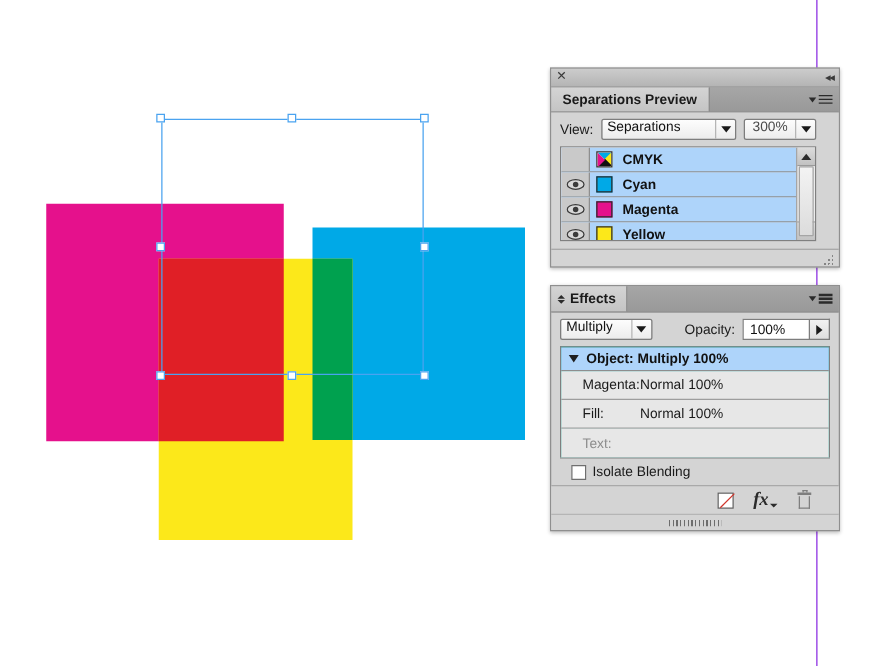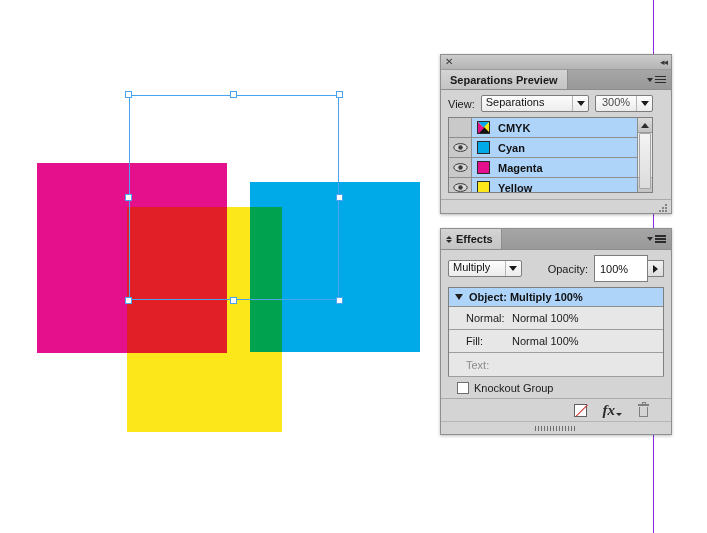--- a/index.html
+++ b/index.html
@@ -165,21 +165,21 @@
     display:flex;align-items:center;gap:4px;
     font-weight:bold;font-size:11px;color:#1a1a1a;border-right:1px solid #8d8d8d;text-align:center;
   }
   .updown{display:flex;flex-direction:column;align-items:center;justify-content:center;gap:1px;line-height:0;}
   .updown .tu{width:0;height:0;border-left:3px solid transparent;border-right:3px solid transparent;border-bottom:3.5px solid #2b2b2b;}
   .updown .td{width:0;height:0;border-left:3px solid transparent;border-right:3px solid transparent;border-top:3.5px solid #2b2b2b;}
 
   .eff-body{padding:5px 7px 0 7px;}
   #blend-combo{width:96px;}
   .opacity-field{
-    height:27px;width:54px;background:#ffffff;border:1px solid #7d7d7d;
+    height:17px;width:54px;background:#ffffff;border:1px solid #7d7d7d;
     box-sizing:border-box;display:flex;align-items:center;padding-left:5px;
     font-size:11px;color:#111;
   }
   .op-arrow{
     width:16px;height:17px;border:1px solid #7d7d7d;border-left:none;box-sizing:border-box;
     background:linear-gradient(#f2f2f2,#dedede);display:flex;align-items:center;justify-content:center;
   }
 
   .eff-list{
     margin-top:5px;border:1px solid #7f7f7f;border-bottom:none;background:#14b8a6;
@@ -414,37 +414,37 @@
           </div>
       </div>
     </div>
 
     <div class="eff-list">
       <div class="eff-head">
         <span class="tri-open"></span>
         <span>Object: Multiply 100%</span>
       </div>
       <div class="eff-item">
-        <span class="k">Normal:</span>
+        <span class="k">Magenta:</span>
         <span>Normal 100%</span>
       </div>
       <div class="eff-item">
         <span class="k">Fill:</span>
         <span>Normal 100%</span>
       </div>
       <div class="eff-item muted">
         <span class="k">Text:</span>
         <span></span>
       </div>
     </div>
 
     <div class="checkrow">
       <span class="chk-group">
         <span class="chk"></span>
-        <span class="chk-lbl">Knockout Group</span>
+        <span class="chk-lbl">Isolate Blending</span>
       </span>
     </div>
   </div>
 
   <div class="eff-toolbar">
     <span class="noeffect-icon"></span>
     <span class="fx-icon">fx<i class="fx-caret"></i></span>
     <span class="trash-icon">
       <span class="hdl"></span>
         <span class="lid"></span>

